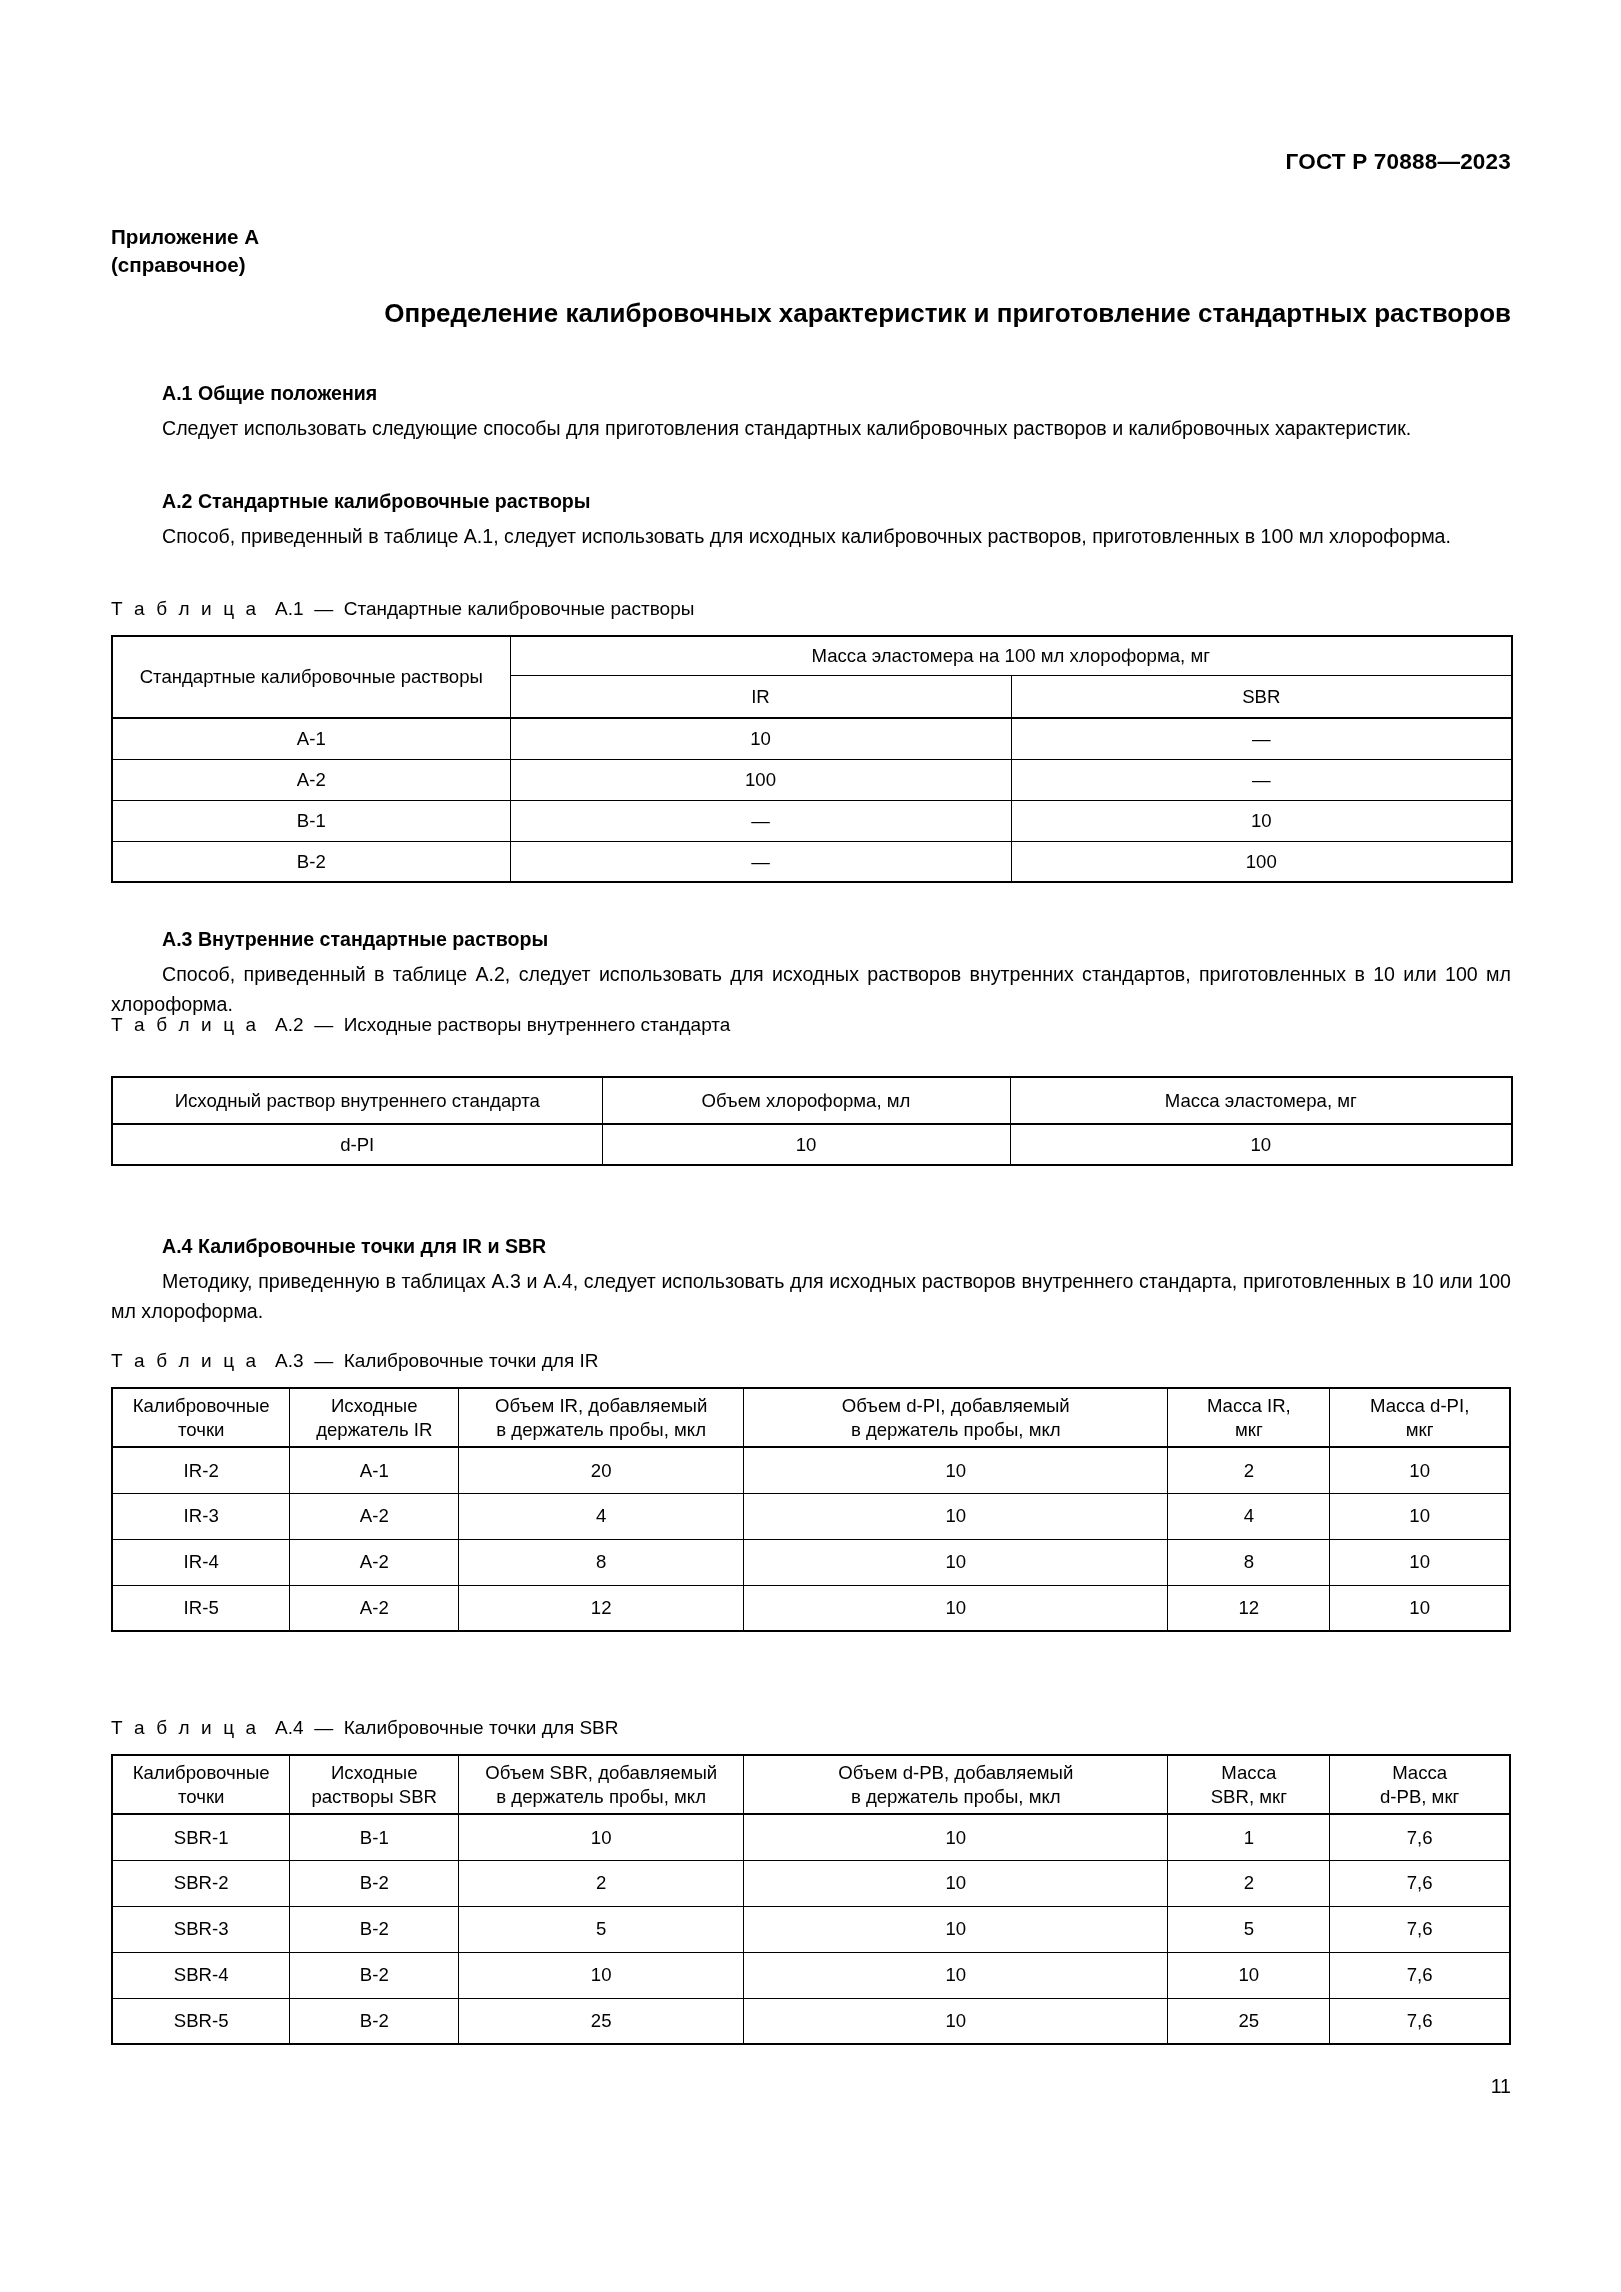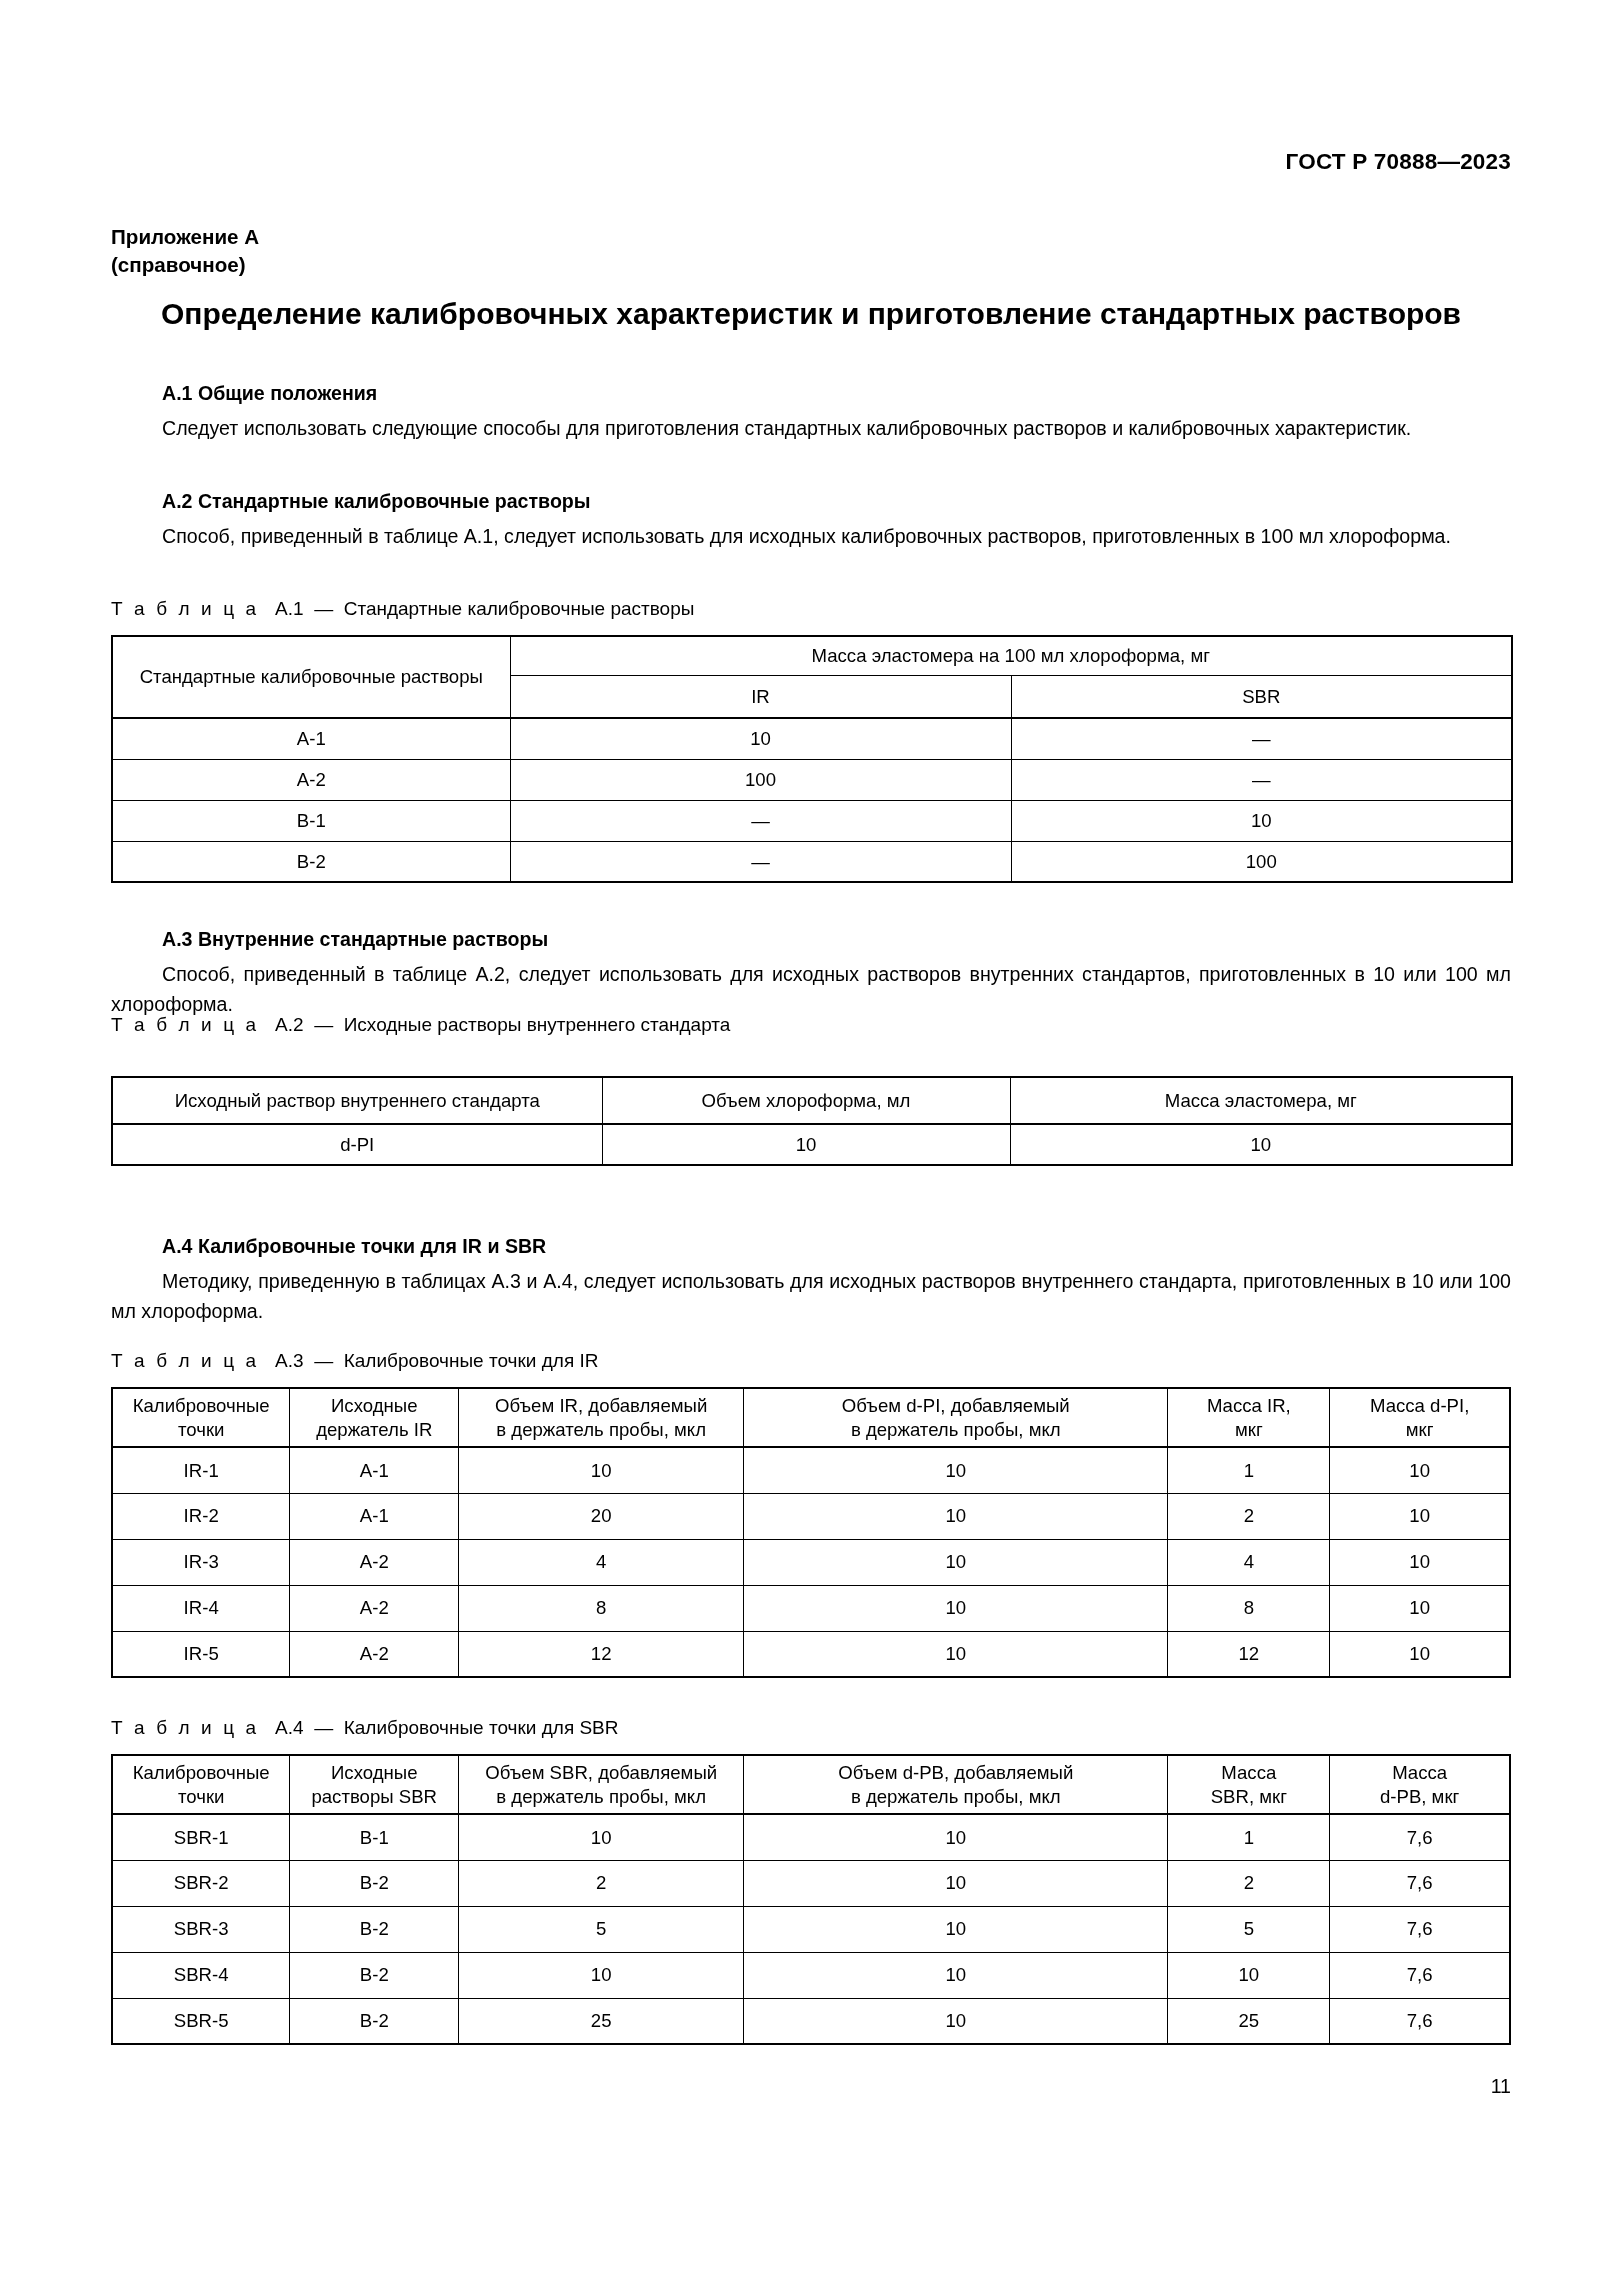--- a/index.html
+++ b/index.html
@@ -55,22 +55,22 @@
   .annex-sub {
     font-size: 20.6px;
     font-weight: bold;
     line-height: 28px;
   }
   .annex-title {
     position: absolute;
     top: 299px;
     left: 0;
     width: 1400px;
-    text-align: center;
-    font-size: 30px;
+    text-align: right;
+    font-size: 26px;
     font-weight: bold;
     line-height: 29px;
   }
 
   
   .section {
     position: absolute;
     left: 0;
     width: 1400px;
   }
@@ -294,28 +294,20 @@
             <td class="cellpad thead-cell">
               <div>Масса IR,</div>
               <div>мкг</div>
             </td>
             <td class="cellpad thead-cell">
               <div>Масса d-PI,</div>
               <div>мкг</div>
             </td>
           </tr>
           <tr class="t34-row">
-            <td>IR-1</td>
-            <td>А-1</td>
-            <td>10</td>
-            <td>10</td>
-            <td>1</td>
-            <td>10</td>
-          </tr>
-          <tr class="t34-row">
             <td>IR-2</td>
             <td>А-1</td>
             <td>20</td>
             <td>10</td>
             <td>2</td>
             <td>10</td>
           </tr>
           <tr class="t34-row">
             <td>IR-3</td>
             <td>А-2</td>

